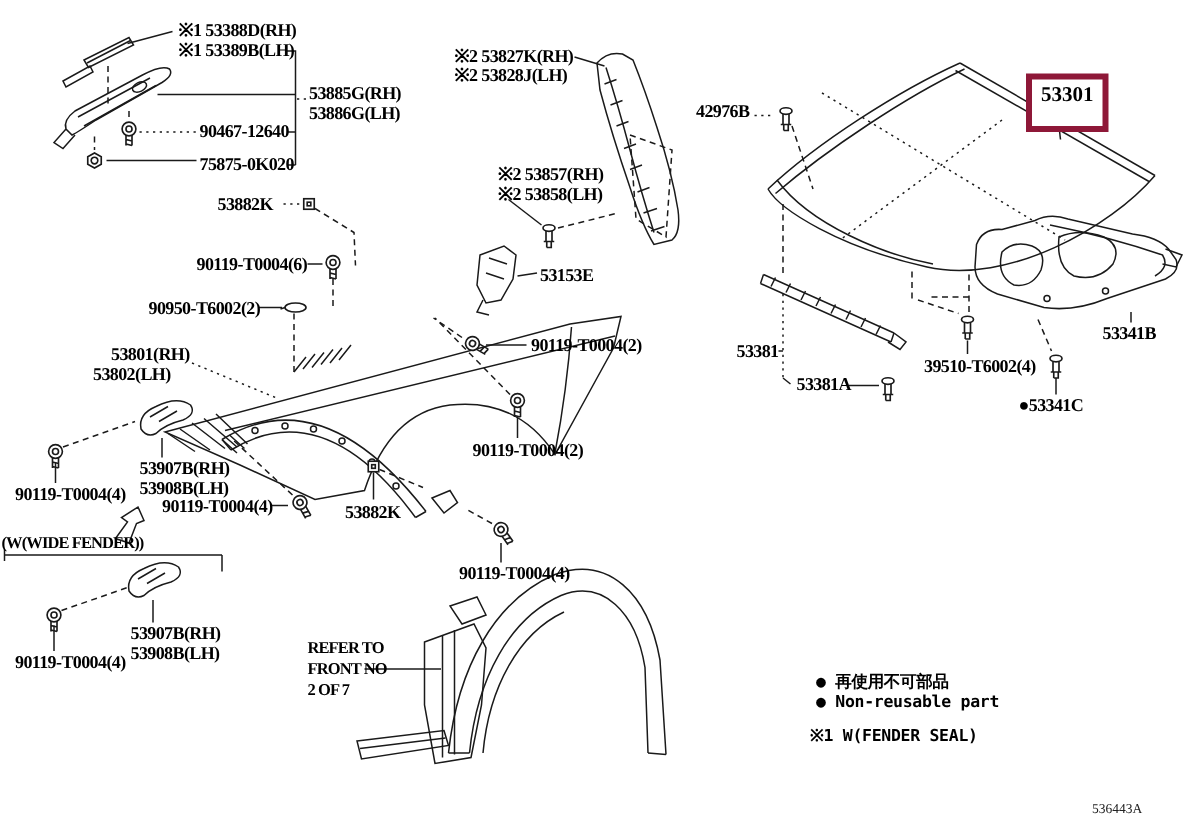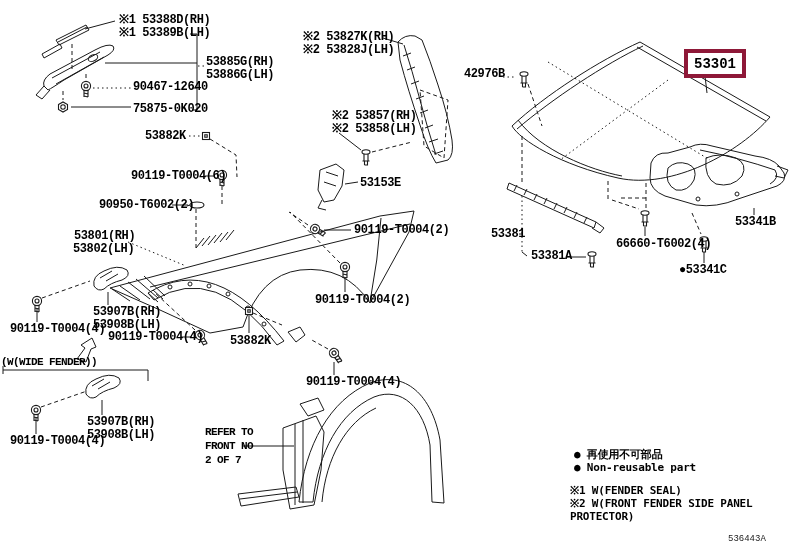--- a/index.html
+++ b/index.html
@@ -1,27 +1,27 @@
 <!DOCTYPE html>
 <html><head>
 <meta charset="utf-8">
 <style>
   html,body{margin:0;padding:0;background:#fff;}
   #stage{position:relative;width:796px;height:549px;background:#ffffff;overflow:hidden;
          font-family:"Liberation Sans",sans-serif;}
   #art{position:absolute;left:0;top:0;}
   .lb{position:absolute;white-space:nowrap;color:#000;font-weight:700;
       font-size:12px;line-height:12px;letter-spacing:-0.4px;
-      font-family:Liberation Mono, monospace;}
+      font-family:Liberation Serif, serif;}
   .sm{font-size:11px;letter-spacing:-0.6px;}
   .note{font-weight:700;font-size:11px;letter-spacing:-0.2px;
-        font-family:"DejaVu Sans Mono","Liberation Mono",monospace;margin-left:30px;}
+        font-family:"DejaVu Sans Mono","Liberation Mono",monospace;}
   .fig{font-weight:400;font-size:9px;color:#222;letter-spacing:0;text-align:center;}
   #p53301-box{position:absolute;left:684px;top:49px;border:4px solid #8e1838;background:#fff;
-      padding:1px 6px 2px 6px;}
+      padding:1px 6px 12px 6px;}
   #p53301-box span{font-size:14px;letter-spacing:0;}
 </style>
 </head>
 <body>
 
 <div id="stage">
 
 <svg id="art" width="796" height="549" viewBox="0 0 796 549">
   <defs>
     <g id="bolt" stroke="#1a1a1a" stroke-width="1.1" fill="#fff">
@@ -235,21 +235,21 @@
 <div class="lb" style="left:119px;top:14px">※1 53388D(RH)</div>
 <div class="lb" style="left:119px;top:27px">※1 53389B(LH)</div>
 <div class="lb" style="left:206px;top:56px">53885G(RH)</div>
 <div class="lb" style="left:206px;top:69px">53886G(LH)</div>
 <div class="lb" style="left:133px;top:81px">90467-12640</div>
 <div class="lb" style="left:133px;top:103px">75875-0K020</div>
 <div class="lb" style="left:145px;top:130px">53882K</div>
 <div class="lb" style="left:131px;top:170px">90119-T0004(6)</div>
 <div class="lb" style="left:99px;top:199px">90950-T6002(2)</div>
 <div class="lb" style="left:74px;top:230px">53801(RH)</div>
-<div class="lb" style="left:73px;top:243px">53802(LH)</div>
+<div class="lb" style="left:62px;top:243px">53802(LH)</div>
 <div class="lb" style="left:303px;top:31px">※2 53827K(RH)</div>
 <div class="lb" style="left:303px;top:44px">※2 53828J(LH)</div>
 <div class="lb" style="left:332px;top:110px">※2 53857(RH)</div>
 <div class="lb" style="left:332px;top:123px">※2 53858(LH)</div>
 <div class="lb" style="left:360px;top:177px">53153E</div>
 <div class="lb" style="left:354px;top:224px">90119-T0004(2)</div>
 <div class="lb" style="left:315px;top:294px">90119-T0004(2)</div>
 <div class="lb" style="left:93px;top:306px">53907B(RH)</div>
 <div class="lb" style="left:93px;top:319px">53908B(LH)</div>
 <div class="lb" style="left:10px;top:323px">90119-T0004(4)</div>
@@ -263,22 +263,21 @@
 <div class="lb sm" style="left:205px;top:426px">REFER TO</div>
 <div class="lb sm" style="left:205px;top:440px">FRONT NO</div>
 <div class="lb sm" style="left:205px;top:454px">2 OF 7</div>
 <div class="lb" style="left:464px;top:68px">42976B</div>
 <div id="p53301-box">
   <span class="lb" style="position:static">53301</span>
 </div>
 <div class="lb" style="left:735px;top:216px">53341B</div>
 <div class="lb" style="left:491px;top:228px">53381</div>
 <div class="lb" style="left:531px;top:250px">53381A</div>
-<div class="lb" style="left:616px;top:238px">66660-T6002(4)</div>
+<div class="lb" style="left:616px;top:238px">39510-T6002(4)</div>
 <div class="lb" style="left:679px;top:264px">●53341C</div>
 
 <div class="note" style="position:absolute;left:544px;top:447px">● 再使用不可部品</div>
 <div class="note" style="position:absolute;left:544px;top:461px">● Non-reusable part</div>
 <div class="note" style="position:absolute;left:540px;top:482px">※1 W(FENDER SEAL)</div>
-<div class="note" style="position:absolute;left:540px;top:495px">※2 W(FRONT FENDER SIDE PANEL PROTECTOR)</div>
 <div class="lb fig" style="left:728px;top:533px">536443A</div>
 
 </div>
 
 </body></html>

